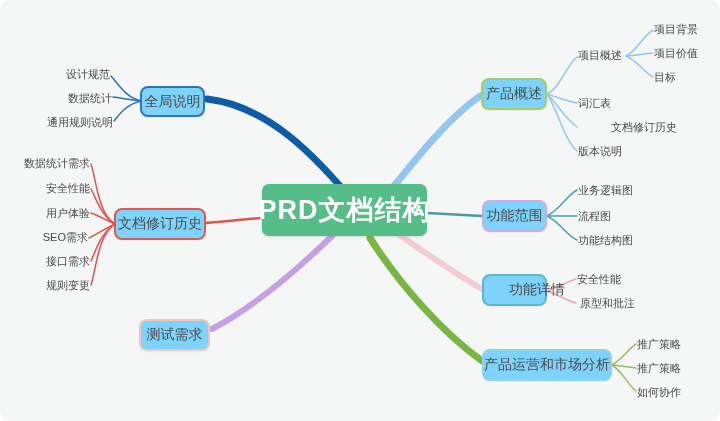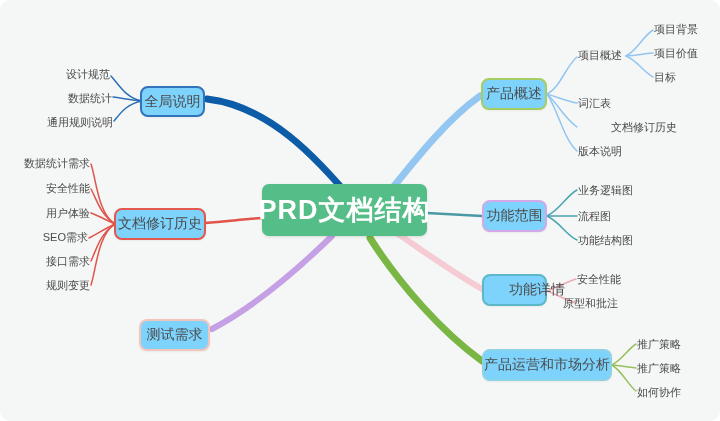--- a/index.html
+++ b/index.html
@@ -101,19 +101,19 @@
   <div class="leaf" style="left:654px;top:71px;">目标</div>
   <div class="leaf" style="left:578px;top:97px;">词汇表</div>
   <div class="leaf" style="left:578px;top:121px;margin-left:33px;">文档修订历史</div>
   <div class="leaf" style="left:578px;top:145px;">版本说明</div>
 
   <div class="leaf" style="left:578px;top:184px;">业务逻辑图</div>
   <div class="leaf" style="left:578px;top:210px;">流程图</div>
   <div class="leaf" style="left:578px;top:234px;">功能结构图</div>
 
   <div class="leaf" style="left:577px;top:273px;">安全性能</div>
-  <div class="leaf" style="left:563px;top:297px;text-align:center;">原型和批注</div>
+  <div class="leaf" style="left:580px;top:297px;text-align:center;">原型和批注</div>
 
   <div class="leaf" style="left:637px;top:338px;">推广策略</div>
   <div class="leaf" style="left:637px;top:362px;">推广策略</div>
   <div class="leaf" style="left:637px;top:386px;">如何协作</div>
 
 </div>
 
 </body></html>

